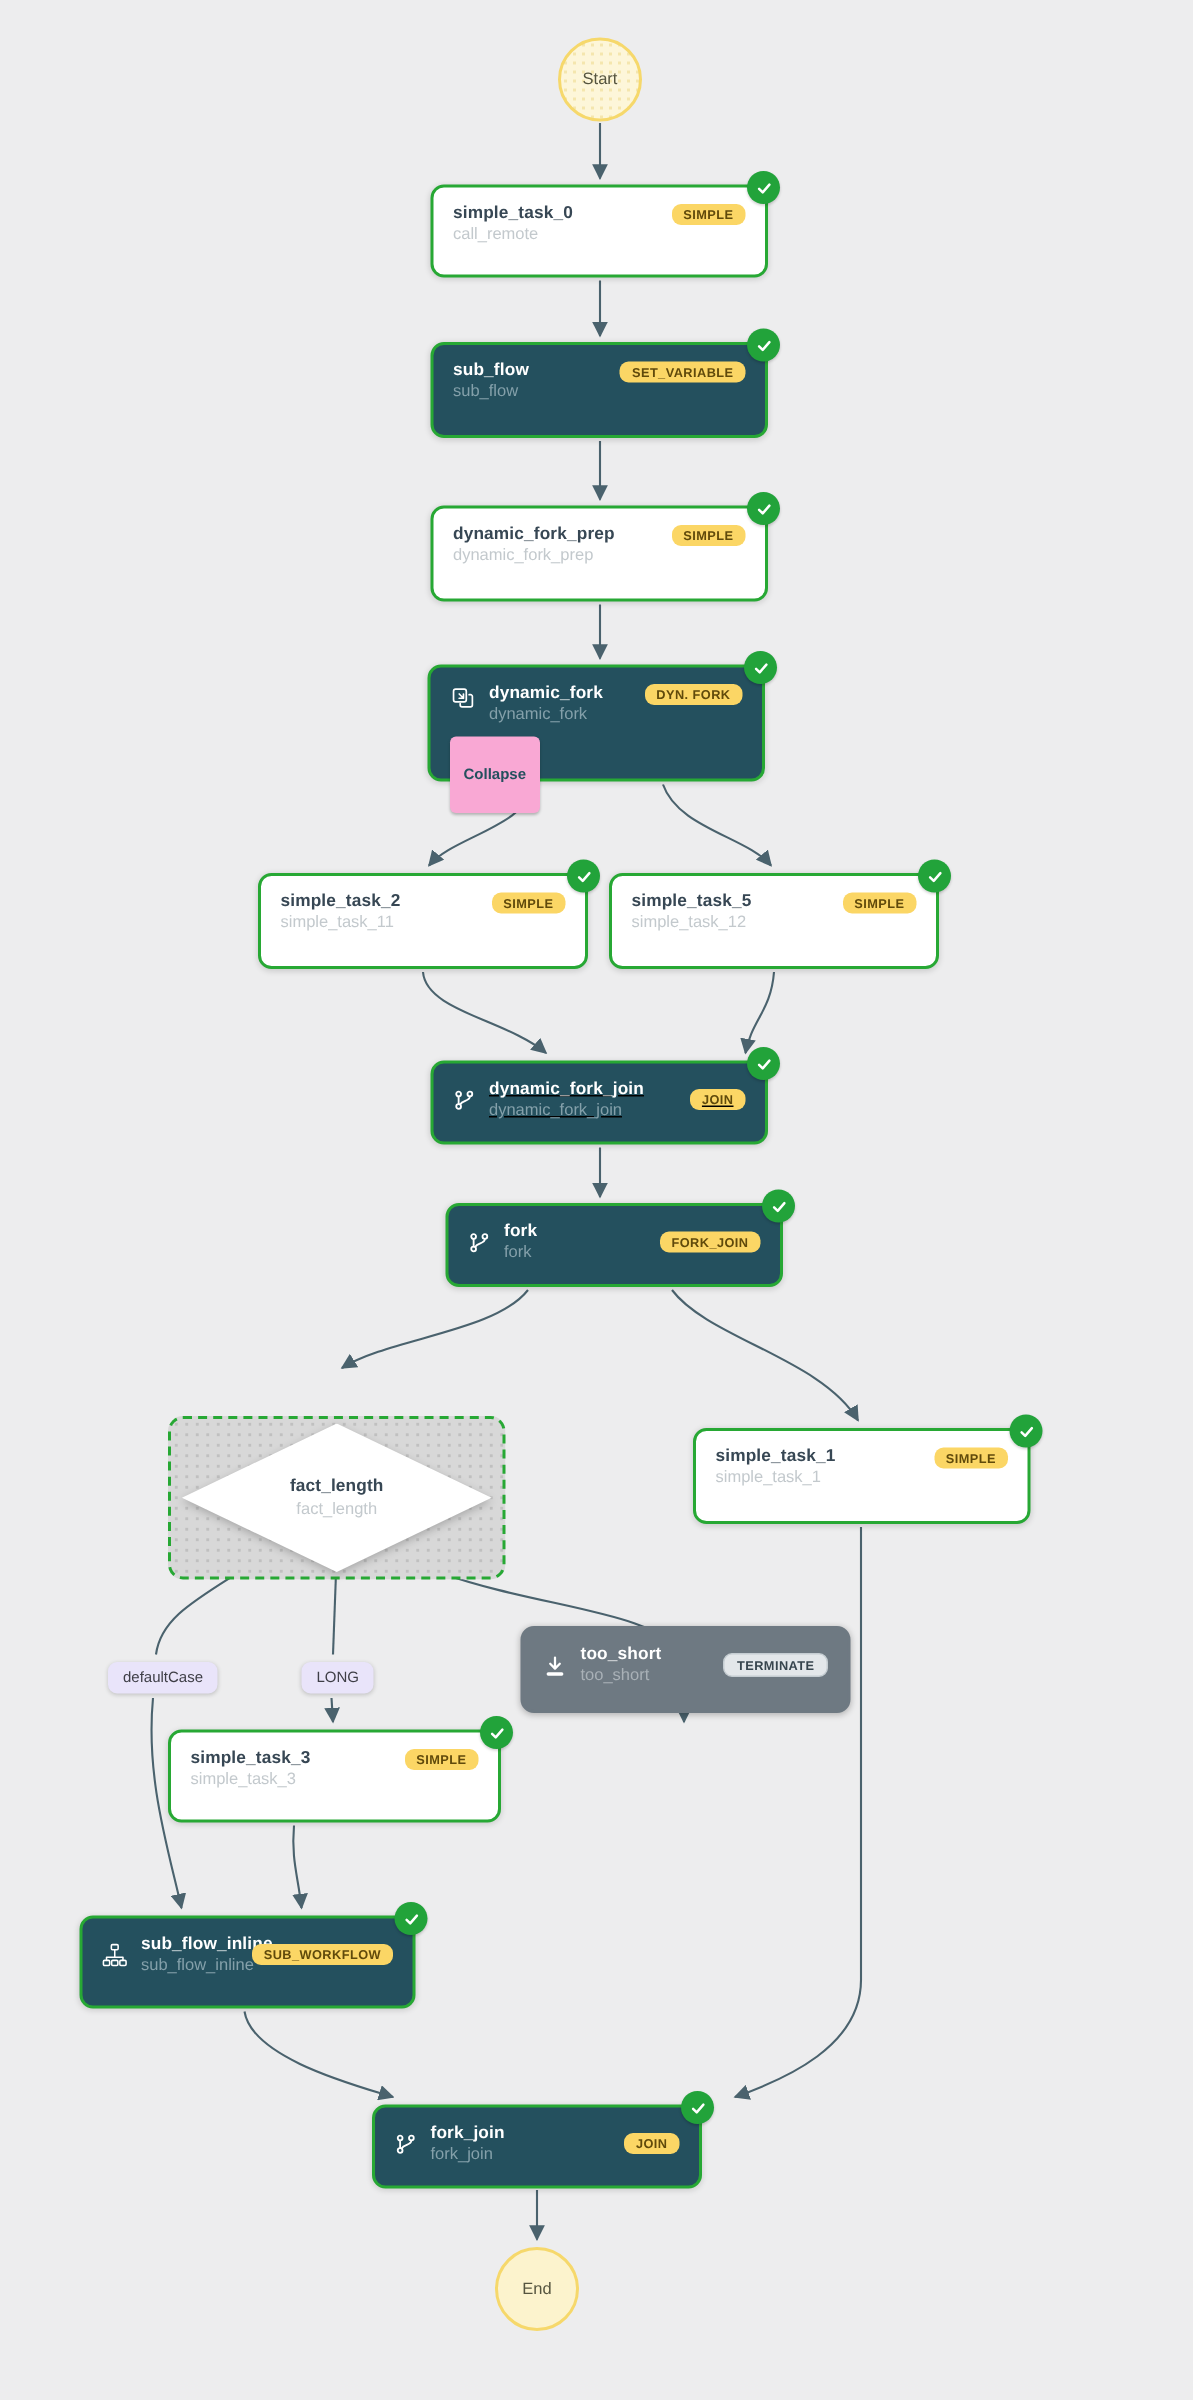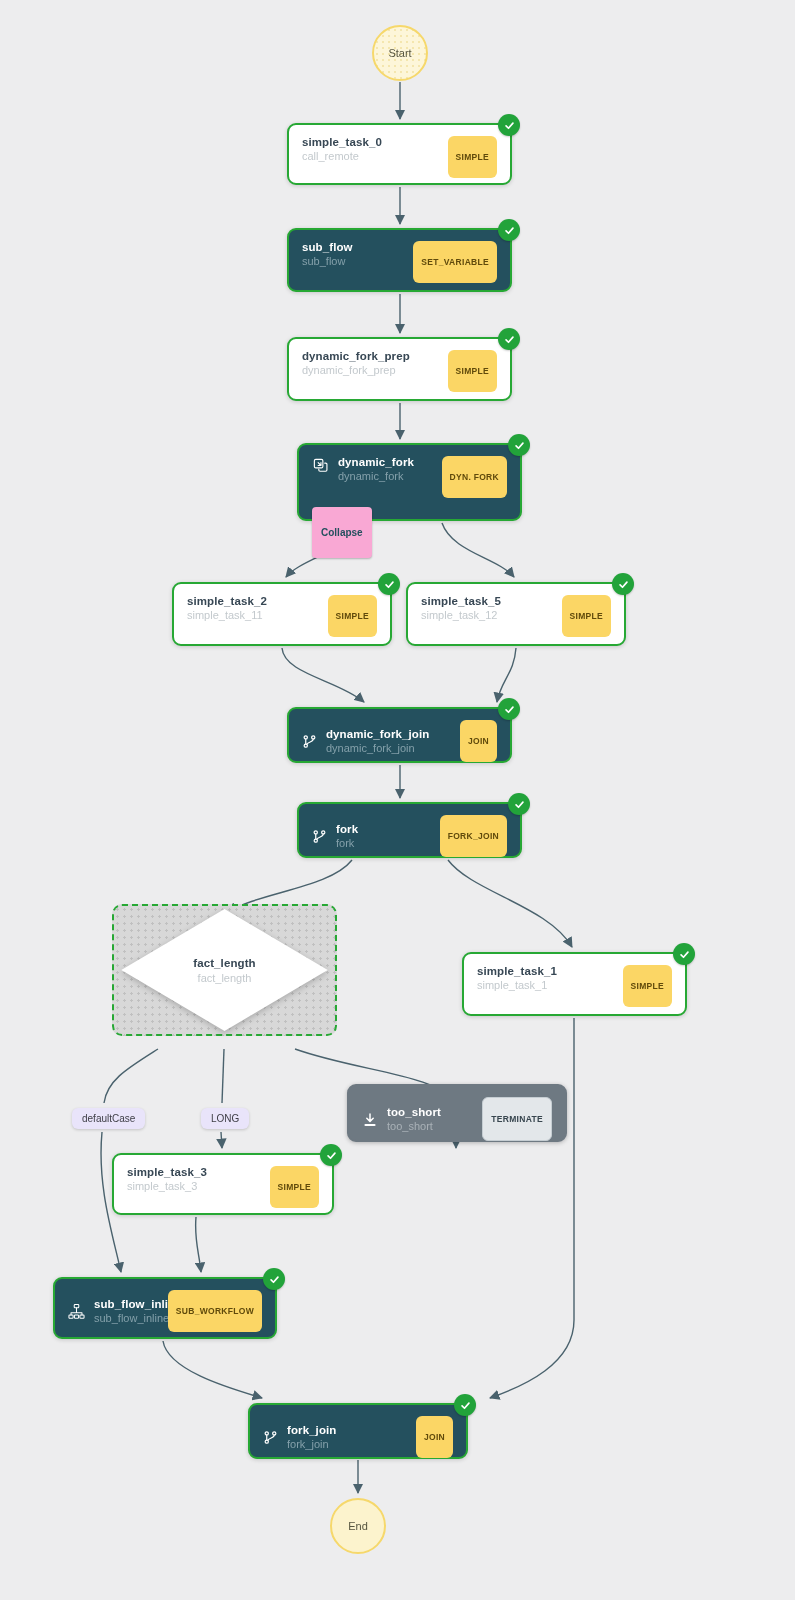--- a/index.html
+++ b/index.html
@@ -37,21 +37,21 @@
   }
   .row{display:flex;align-items:flex-start;gap:9px;}
   .row .icon{flex:0 0 auto;display:flex;align-items:center;margin-top:1px;}
   .titles{display:flex;flex-direction:column;gap:2px;min-width:0;}
   .title{font-size:11.5px;font-weight:700;color:#374754;letter-spacing:.1px;}
   .subtitle{font-size:11px;color:#c3c9cd;}
   .badge{
     margin-left:auto;flex:0 0 auto;
     background:#fbd665;color:#604a0b;
     font-size:8.5px;font-weight:700;letter-spacing:.3px;
-    padding:16px 8px;border-radius:6px;white-space:nowrap;
+    padding:2px 8px;border-radius:6px;white-space:nowrap;
   }
   .teal{background:#24505e;border-color:#27a834;}
   .teal .title{color:#fff;}
   .teal .subtitle{color:#84a0aa;}
   .gray{background:#6e7982;border-color:#6e7982;box-shadow:0 1px 4px rgba(0,0,0,.25);}
   .gray .title{color:#fff;}
   .gray .subtitle{color:#a9b1b7;}
   .badge.neutral{background:#e3e7ea;color:#37454e;border:1px solid #c5cdd2;}
 
   .check{
@@ -173,21 +173,21 @@
       </div>
       <span class="badge">SIMPLE</span>
     </div>
     <span class="check">
         <svg viewBox="0 0 16 16" width="11" height="11">
           <path d="M3 8.5 L6.5 12 L13 4.5" stroke="#fff" stroke-width="2.4" fill="none" stroke-linecap="round" stroke-linejoin="round"></path>
         </svg>
       </span>
   </div>
 
-  <div class="node task teal" style="left:297px;top:443px;width:225px;height:78px;">
+  <div class="node task teal" style="left:285px;top:443px;width:225px;height:78px;">
     <div class="row">
       <span class="icon">
         <svg viewBox="0 0 18 18" width="17" height="17" stroke="#fff" fill="none" stroke-width="1.2" stroke-linecap="round" stroke-linejoin="round">
           <rect x="2.5" y="2.5" width="9" height="9" rx="1.5"></rect>
           <path d="M13.5 6.5 h1 a1.3 1.3 0 0 1 1.3 1.3 v6 a1.3 1.3 0 0 1 -1.3 1.3 h-6 a1.3 1.3 0 0 1 -1.3 -1.3 v-1"></path>
           <path d="M6.5 6 l3 3 m-3 0 h3 v-3"></path>
         </svg>
       </span>
       <div class="titles">
         <div class="title">dynamic_fork</div>
@@ -227,21 +227,21 @@
       <span class="badge">SIMPLE</span>
     </div>
     <span class="check">
         <svg viewBox="0 0 16 16" width="11" height="11">
           <path d="M3 8.5 L6.5 12 L13 4.5" stroke="#fff" stroke-width="2.4" fill="none" stroke-linecap="round" stroke-linejoin="round"></path>
         </svg>
       </span>
   </div>
 
   <div class="node task teal" style="left:287px;top:707px;width:225px;height:56px;">
-    <div class="row" style="align-items:center;">
+    <div class="row" style="align-items:center;text-decoration:underline;">
       <span class="icon">
         <svg viewBox="0 0 16 16" width="15" height="15" stroke="#fff" fill="none" stroke-width="1.3" stroke-linecap="round">
           <circle cx="4" cy="3.6" r="1.7"></circle>
             <circle cx="12" cy="3.6" r="1.7"></circle>
             <circle cx="4" cy="12.4" r="1.7"></circle>
           <path d="M4 5.4 v5.2 M12 5.4 c0 3.4 -5.5 2.6 -6.8 5.6"></path>
         </svg>
       </span>
       <div class="titles">
         <div class="title">dynamic_fork_join</div>
@@ -272,21 +272,21 @@
       </div>
       <span class="badge">FORK_JOIN</span>
     </div>
     <span class="check">
         <svg viewBox="0 0 16 16" width="11" height="11">
           <path d="M3 8.5 L6.5 12 L13 4.5" stroke="#fff" stroke-width="2.4" fill="none" stroke-linecap="round" stroke-linejoin="round"></path>
         </svg>
       </span>
   </div>
 
-  <div class="node decision" style="left:112px;top:904px;width:225px;height:132px;">
+  <div class="node decision" style="left:112px;top:944px;width:225px;height:109px;">
     <div class="diamond-wrap">
       <div class="diamond"></div>
     </div>
     <div class="diamond-text">
       <div class="title">fact_length</div>
       <div class="subtitle">fact_length</div>
     </div>
   </div>
 
   <div class="node task" style="left:462px;top:952px;width:225px;height:64px;">

